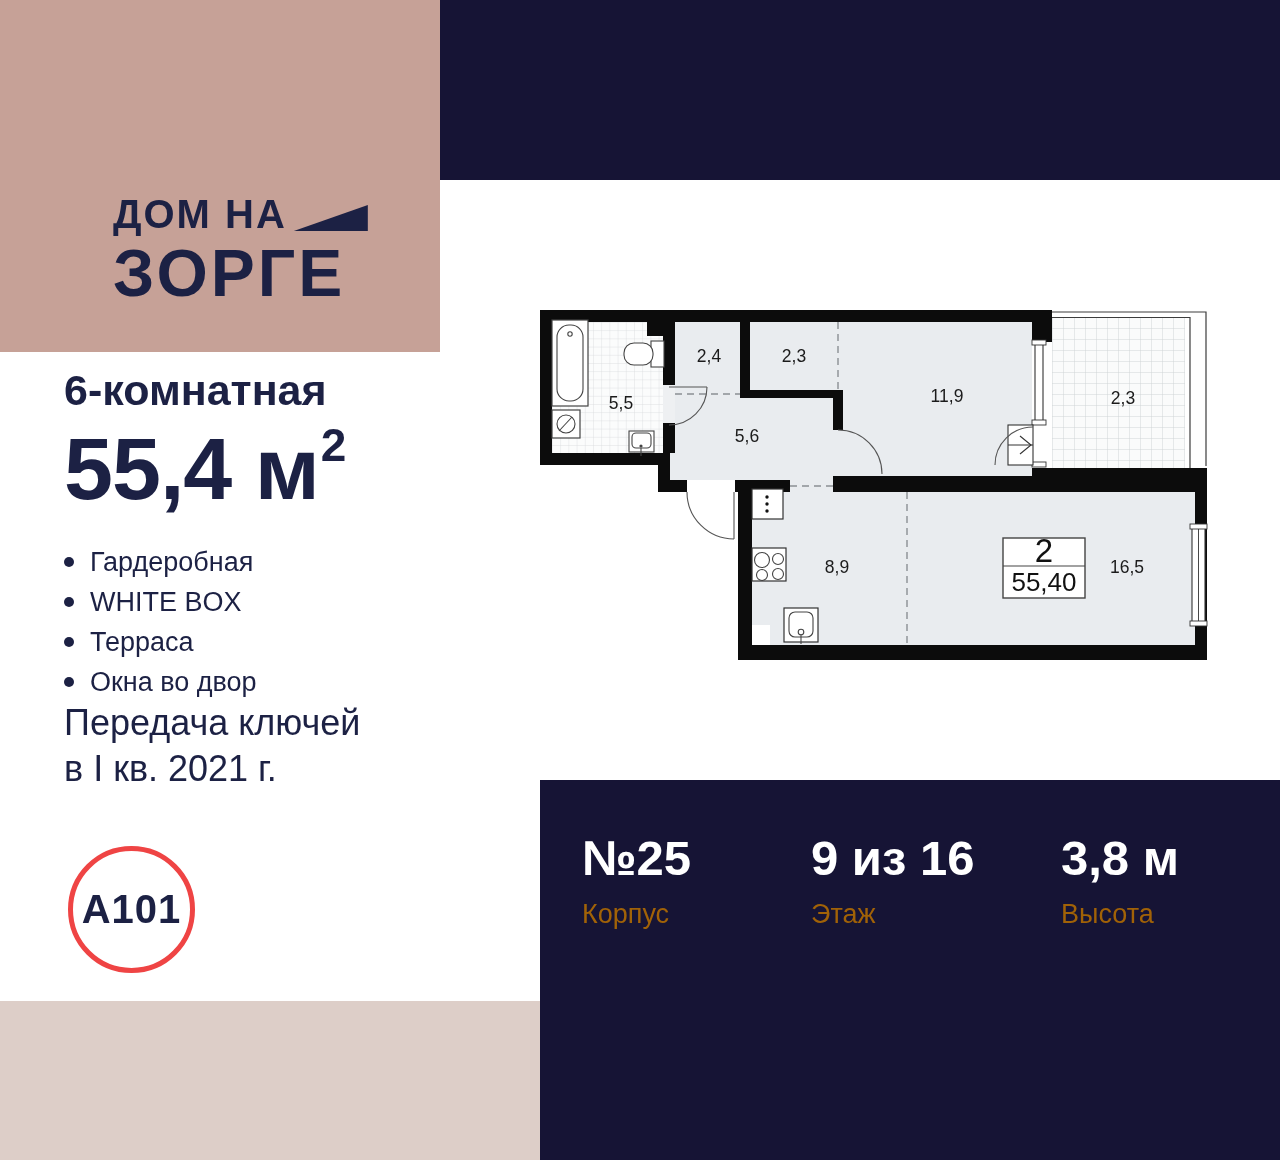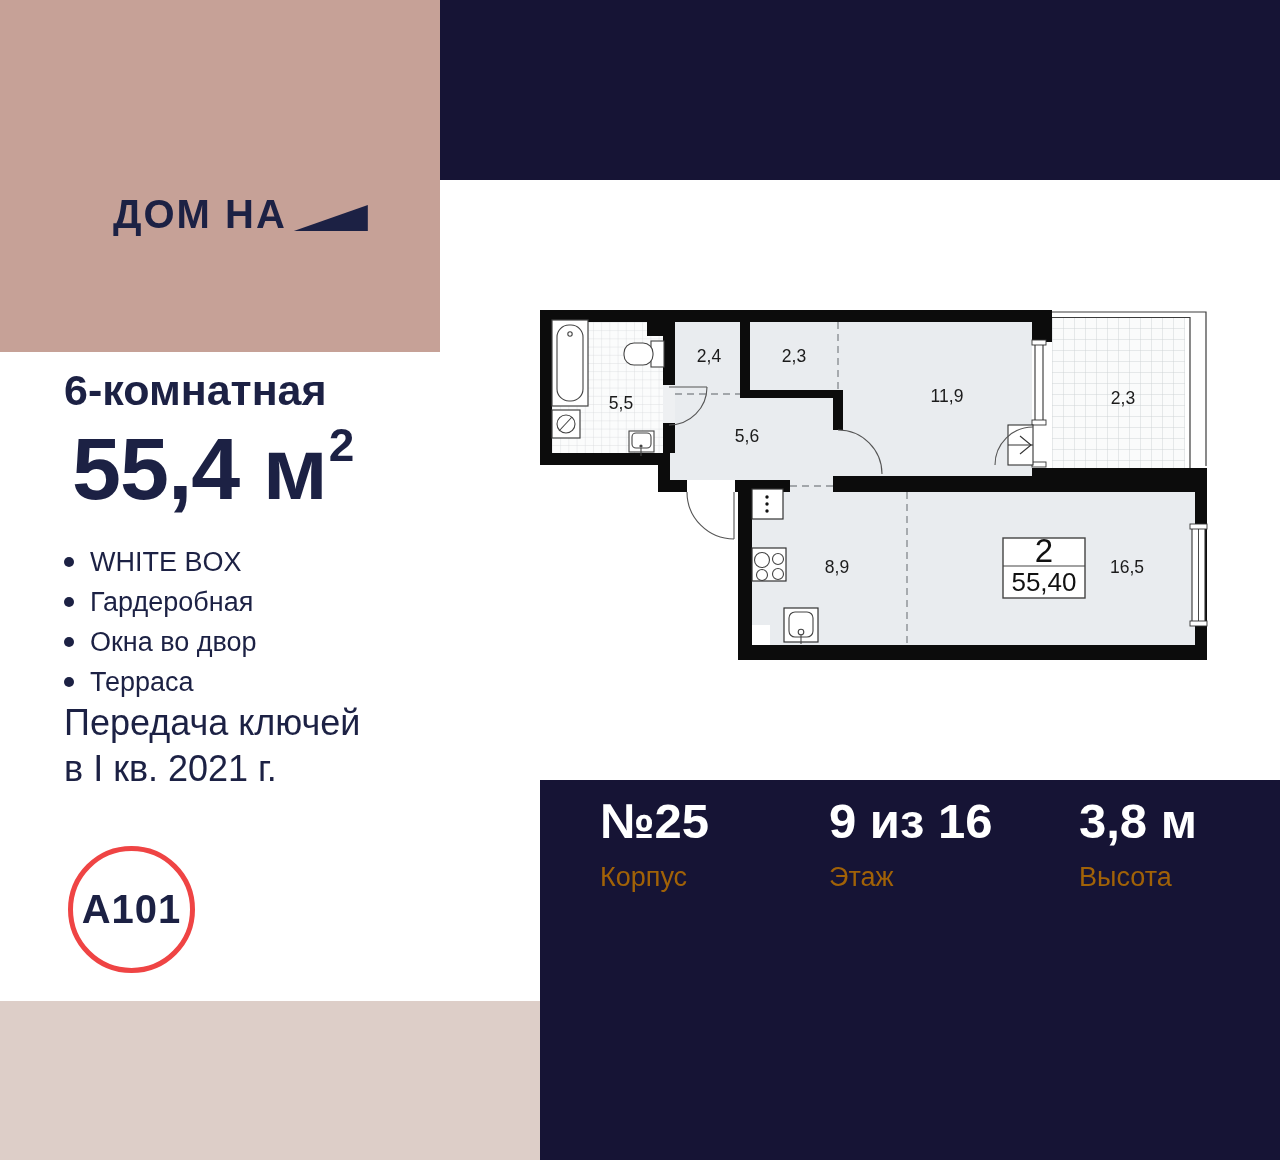--- a/index.html
+++ b/index.html
@@ -16,32 +16,32 @@
   
   .brand{left:113px;top:194px;color:#1c2144;}
   .brand-row1{display:flex;align-items:flex-end;}
   .brand-line1{font-size:40px;font-weight:700;letter-spacing:2px;line-height:1;}
   .brand-wedge{width:74px;height:26px;background:#1c2144;margin-left:7px;margin-bottom:3px;
                clip-path:polygon(0 100%,100% 0,100% 100%);}
   .brand-line2{font-size:66px;font-weight:700;letter-spacing:3px;line-height:1;margin-top:6px;}
 
   
   .title-type{left:64px;top:366px;font-size:43px;font-weight:700;}
-  .title-area{left:72px;top:420px;font-size:88px;font-weight:700;letter-spacing:-1px;line-height:1.1;}
+  .title-area{left:64px;top:420px;font-size:88px;font-weight:700;letter-spacing:-1px;line-height:1.1;}
   .title-area .sup{font-size:46px;font-weight:700;vertical-align:38px;margin-left:2px;}
   .features{left:64px;top:542px;}
   .feature{display:flex;align-items:center;height:40px;font-size:27px;font-weight:500;}
   .feature .dot{width:10px;height:10px;border-radius:50%;background:#1c2144;margin-right:16px;flex:none;}
   .handover{left:64px;top:700px;font-size:36px;font-weight:400;line-height:46px;}
   .a101{left:68px;top:846px;width:127px;height:127px;border:5px solid #ef4444;border-radius:50%;
         box-sizing:border-box;display:flex;align-items:center;justify-content:center;
         font-size:40px;font-weight:600;letter-spacing:1px;}
 
   
-  .stat{top:797px;margin-left:18px;}
+  .stat{top:834px;}
   .stat .value{font-size:49px;font-weight:700;color:#ffffff;line-height:1;}
   .stat .label{font-size:27px;font-weight:400;color:#a16207;margin-top:16px;}
   .stat-1{left:582px;} .stat-2{left:811px;} .stat-3{left:1061px;}
 
   
   .plan{left:535px;top:303px;width:684px;height:364px;}
   .plan text{font-family:"Liberation Sans",sans-serif;}
   .room-label{font-size:17.5px;fill:#1b1b1b;}
   .fix{stroke:#444;fill:none;stroke-width:1.1px;}
   .door{stroke:#555;fill:none;stroke-width:1.1px;}
@@ -54,41 +54,42 @@
   <div class="abs block-top-pink"></div>
   <div class="abs block-top-navy"></div>
   <div class="abs block-bottom-navy"></div>
   <div class="abs block-bottom-strip"></div>
 
   <div class="abs brand">
     <div class="brand-row1">
       <span class="brand-line1">ДОМ НА</span>
       <span class="brand-wedge"></span>
     </div>
+    <div class="brand-line2">ЗОРГЕ</div>
   </div>
 
   <div class="abs title-type">6-комнатная</div>
   <div class="abs title-area"><span>55,4 м</span><span class="sup">2</span></div>
 
   <div class="abs features">
     <div class="feature">
       <span class="dot"></span>
+      <span>Гардеробная</span>
+    </div>
+    <div class="feature">
+      <span class="dot"></span>
       <span>WHITE BOX</span>
     </div>
     <div class="feature">
       <span class="dot"></span>
-      <span>Гардеробная</span>
+      <span>Терраса</span>
     </div>
     <div class="feature">
       <span class="dot"></span>
       <span>Окна во двор</span>
-    </div>
-    <div class="feature">
-      <span class="dot"></span>
-      <span>Терраса</span>
     </div>
   </div>
 
   <div class="abs handover">
     <div>Передача ключей</div>
     <div>в I кв. 2021 г.</div>
   </div>
 
   <div class="abs a101">
     <span>A101</span>

